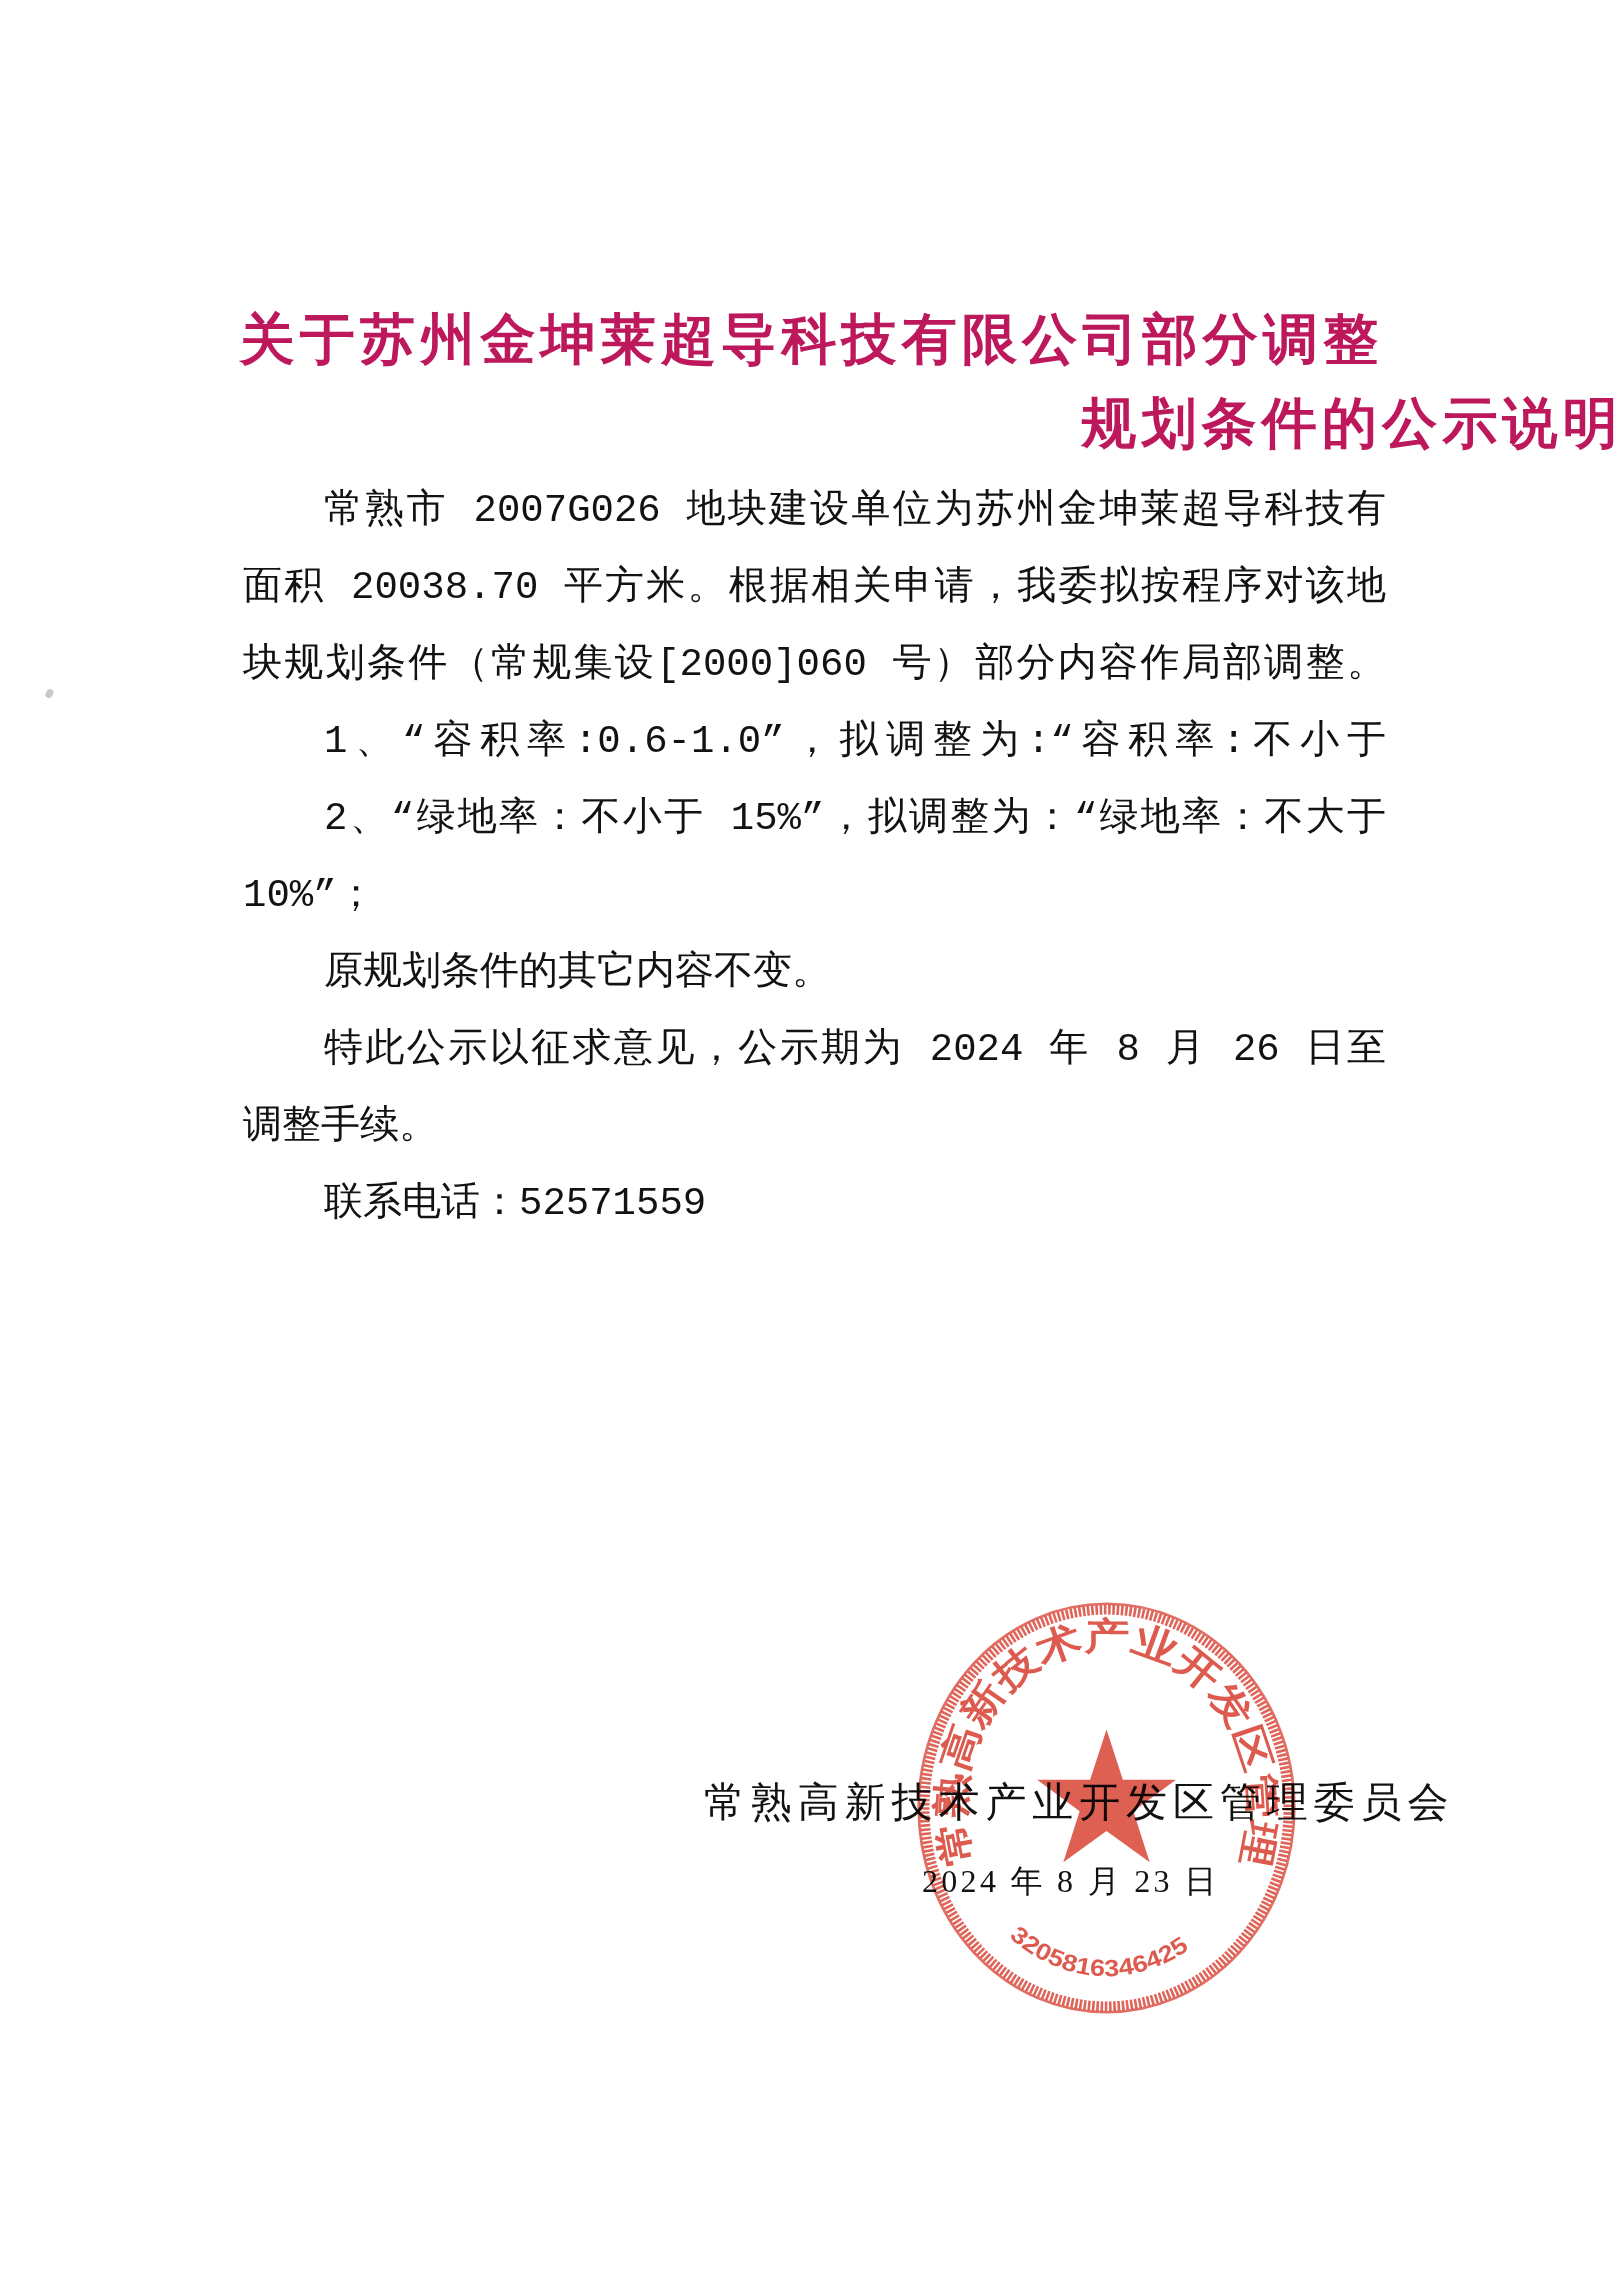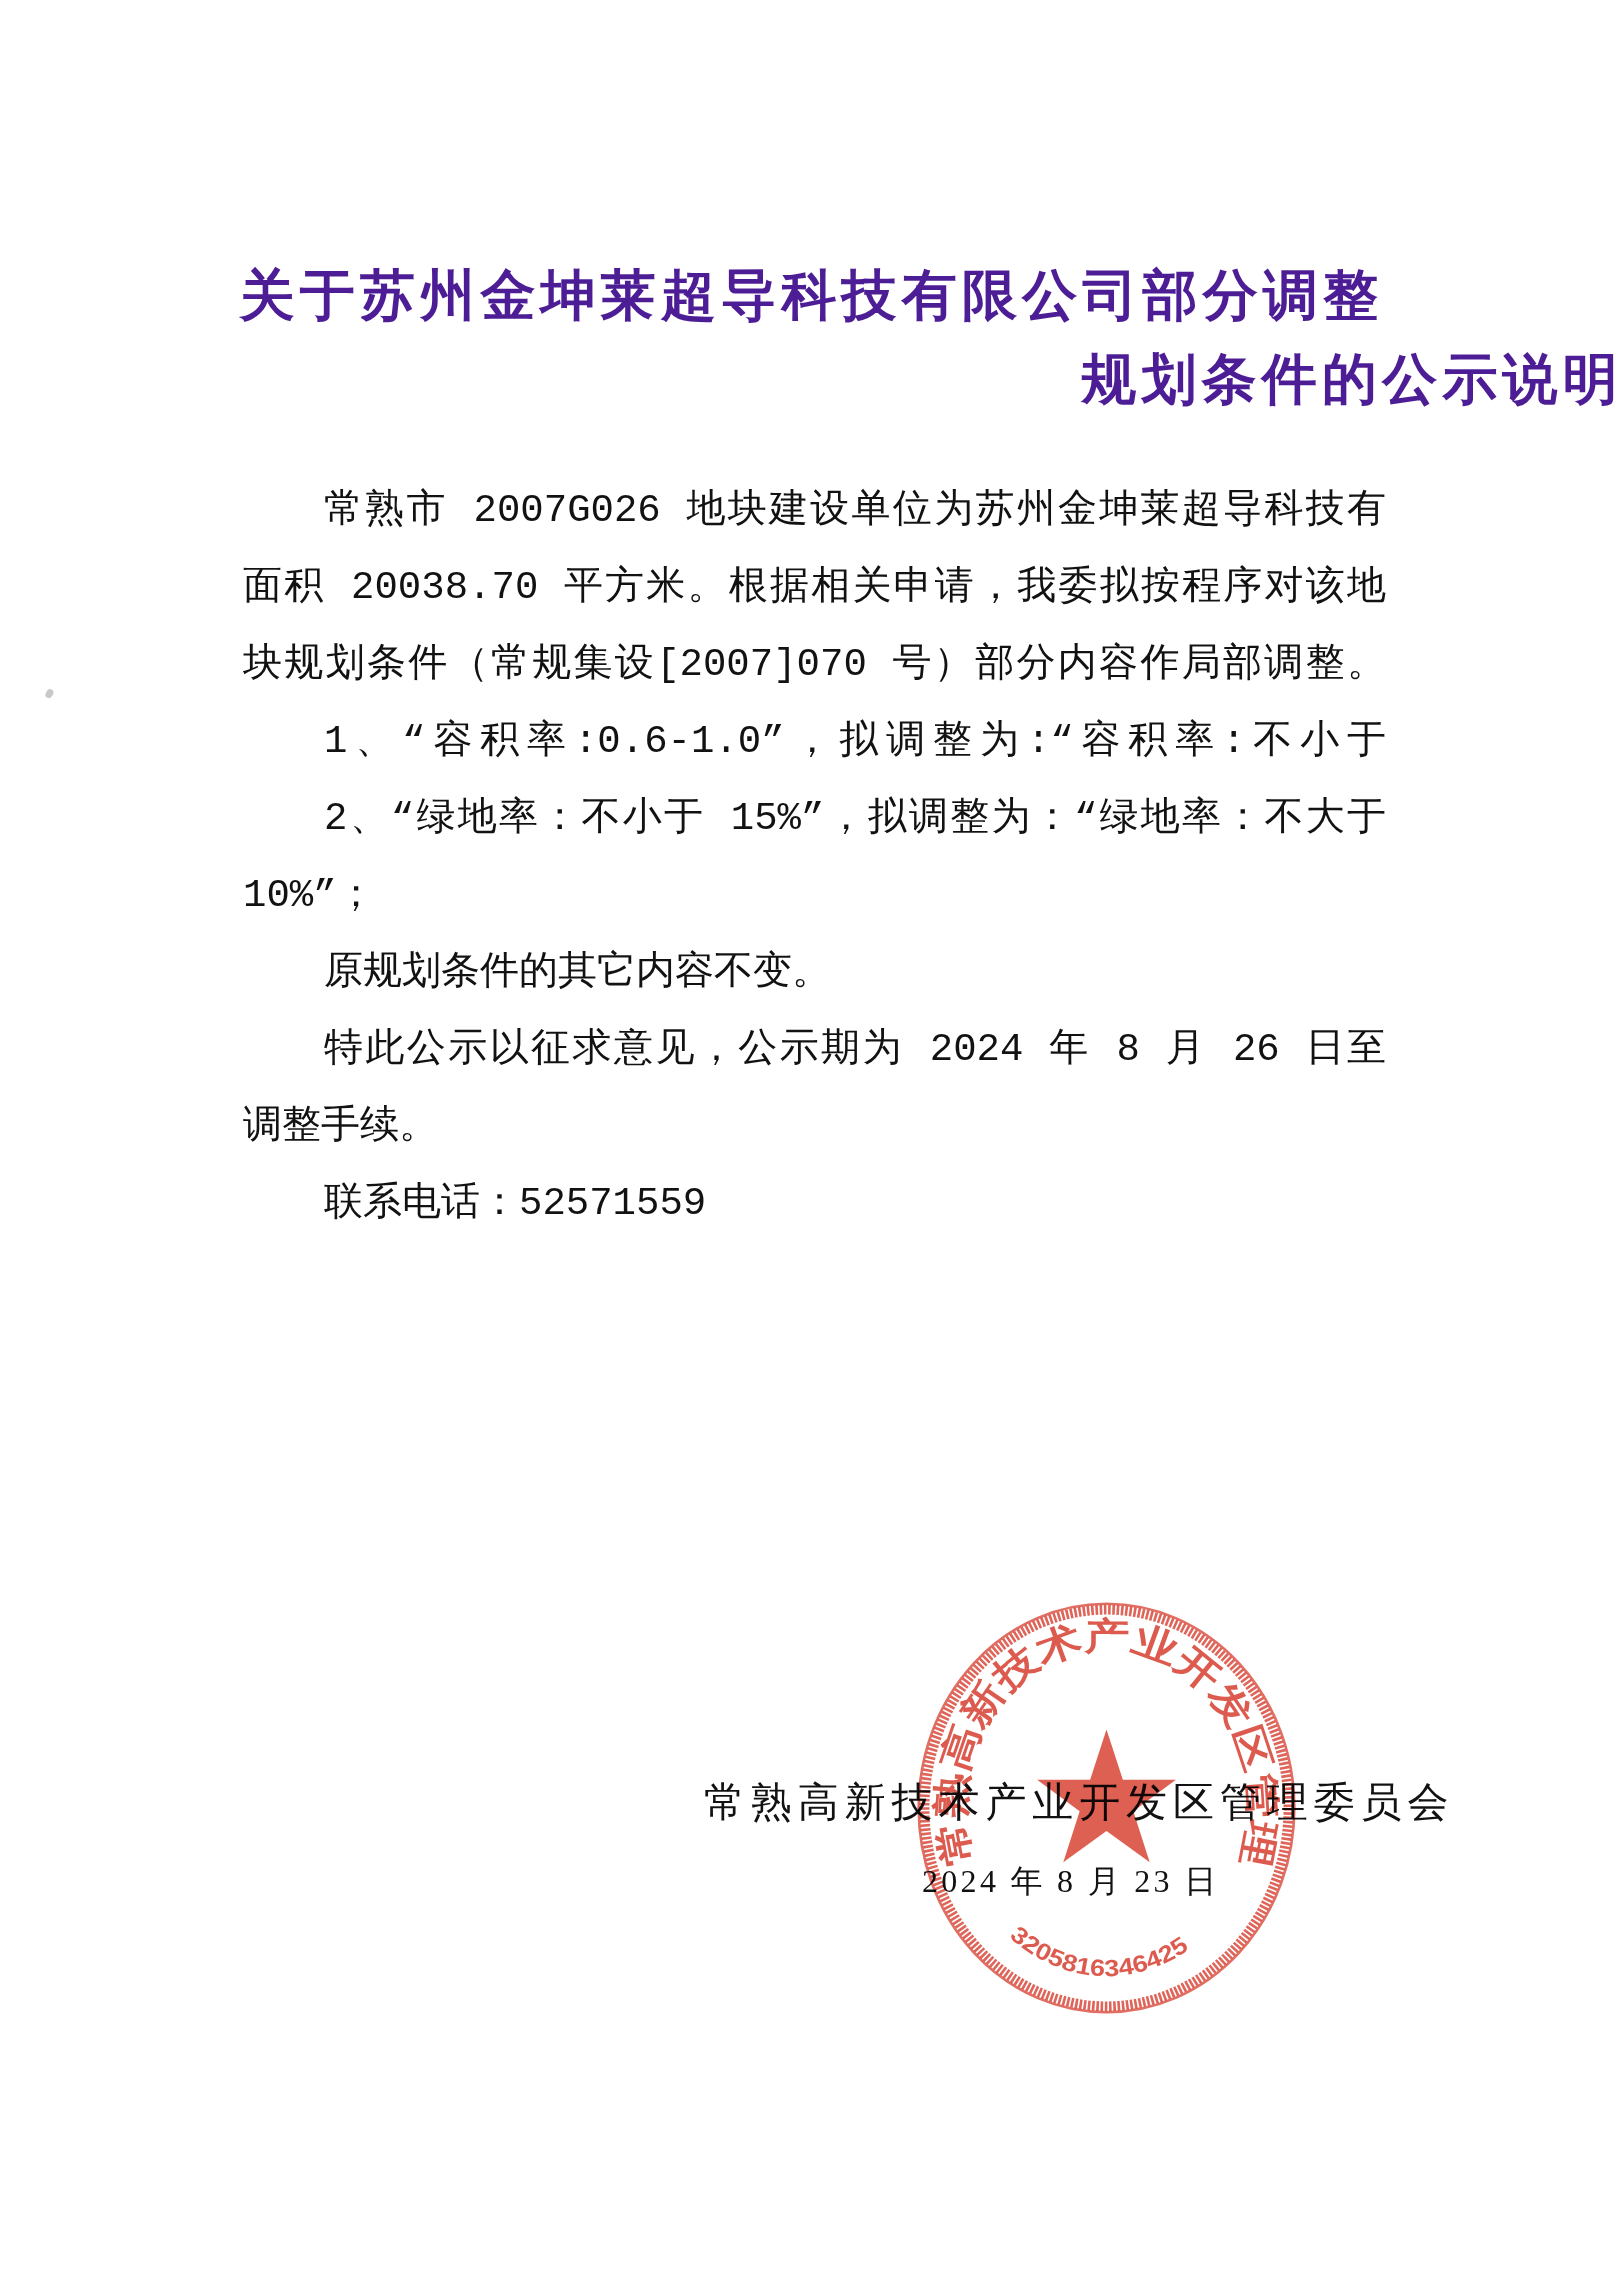--- a/index.html
+++ b/index.html
@@ -22,22 +22,23 @@
   }
   .title-line {
     position: absolute;
     left: 0;
     width: 100%;
     text-align: center;
     font-family: "Liberation Sans", sans-serif;
     font-weight: 700;
     font-size: 55px;
     letter-spacing: 5.2px;
-    color: #4c1d95;
+    color: #be185d;
     white-space: nowrap;
+    margin-top: 44px;
   }
   .title-line.l1 { top: 259px; }
   .title-line.l2 { top: 343px; text-align: right; }
 
   .body-text {
     position: absolute;
     left: 243px;
     top: 473px;
     width: 1143px;
     font-family: Liberation Mono, monospace;
@@ -110,21 +111,21 @@
 <body>
 
 <div class="page">
 
   <div class="title-line l1">关于苏州金坤莱超导科技有限公司部分调整</div>
   <div class="title-line l2">规划条件的公示说明</div>
 
   <div class="body-text">
     <div class="line indent justify">常熟市 2007G026 地块建设单位为苏州金坤莱超导科技有</div>
     <div class="line justify">面积 20038.70 平方米。根据相关申请，我委拟按程序对该地</div>
-    <div class="line justify">块规划条件（常规集设[2007]070 号）部分内容作局部调整。</div>
+    <div class="line justify">块规划条件（常规集设[2000]060 号）部分内容作局部调整。</div>
     <div class="line indent justify">1、“容积率:0.6-1.0”，拟调整为:“容积率:不小于 1.6”；</div>
     <div class="line indent justify">2、“绿地率：不小于 15%”，拟调整为：“绿地率：不大于</div>
     <div class="line">10%”；</div>
     <div class="line indent">原规划条件的其它内容不变。</div>
     <div class="line indent justify">特此公示以征求意见，公示期为 2024 年 8 月 26 日至 2024</div>
     <div class="line">调整手续。</div>
     <div class="line indent">联系电话：52571559</div>
   </div>
 
   <div class="signature-line">常熟高新技术产业开发区管理委员会</div>

